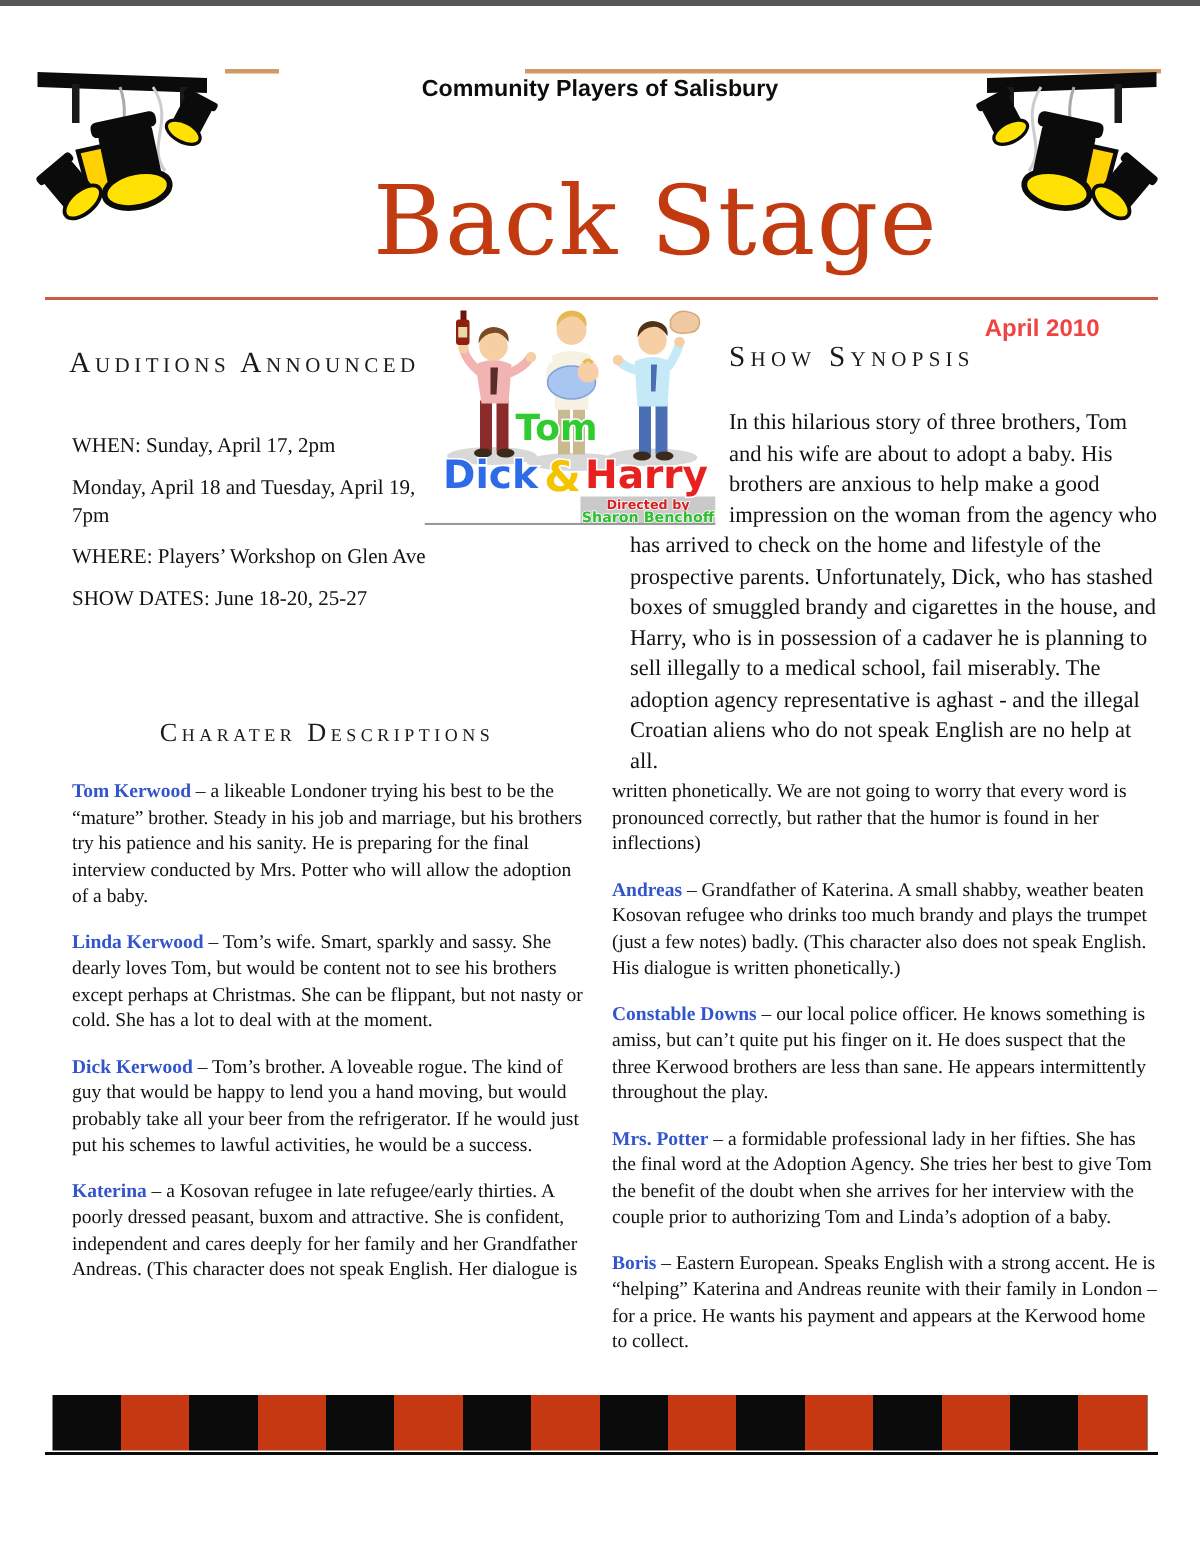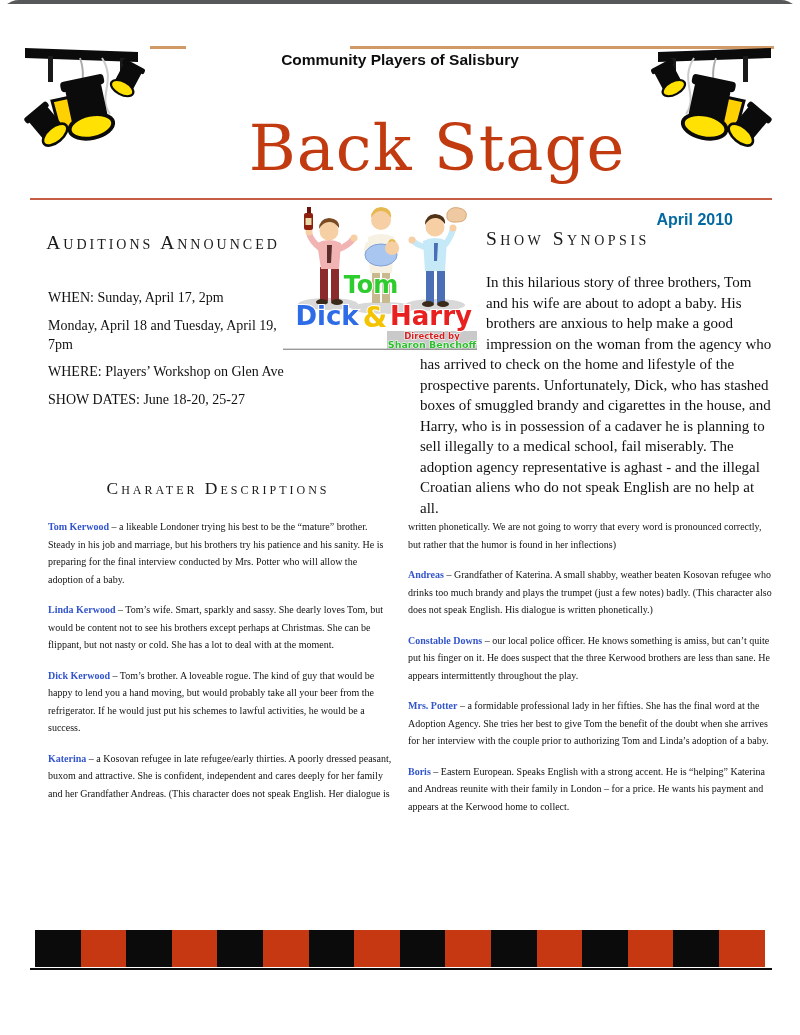--- a/index.html
+++ b/index.html
@@ -1,45 +1,45 @@
 <!DOCTYPE html>
 <html><head>
 <meta charset="utf-8">
 <style>
   html,body{margin:0;padding:0;background:#ffffff;}
   #page{
     position:relative;width:800px;height:1035px;background:#ffffff;overflow:hidden;
-    font-family:"Liberation Serif", serif;color:#111;border-radius:19px;
+    font-family:"Liberation Serif", serif;color:#111;
   }
   .abs{position:absolute;}
   #top-border{left:0;top:0;width:800px;height:4px;background:#57585A;}
   .tan-rule{top:46px;height:3px;background:#D09A66;}
   #tan-rule-a{left:150px;width:36px;}
   #tan-rule-b{left:350px;width:424px;}
   #masthead{left:0;top:51px;width:800px;text-align:center;
     font-family:"Liberation Sans", sans-serif;font-weight:bold;font-size:15.5px;color:#0d0d0d;}
   #newsletter-title{left:0;top:112px;width:800px;text-align:center;
     font-family:"DejaVu Serif", serif;font-weight:normal;font-size:64px;line-height:72px;
     color:#C23A10;letter-spacing:1px;padding-left:37px;}
   #red-rule{left:30px;top:198px;width:742px;height:2px;background:#C65D45;}
   #issue-date{right:67px;top:211px;font-family:"Liberation Sans", sans-serif;
-    font-weight:bold;font-size:16px;color:#0369a1;}
+    font-weight:bold;font-size:16px;color:#ef4444;}
   .section-heading{
     font-family:"Liberation Serif", serif;font-variant:small-caps;
     letter-spacing:3px;color:#1a1a1a;text-align:center;font-weight:400;
   }
   #auditions-heading{left:38px;top:230px;width:250px;font-size:19.5px;line-height:26px;}
   #auditions-body{left:48px;top:288px;width:240px;font-size:14px;line-height:19px;}
   #auditions-body p{margin:0 0 8.5px 0;}
   #characters-heading{left:38px;top:478px;width:360px;font-size:17.5px;}
   #synopsis-block{left:420px;top:200px;width:354px;}
   #poster-spacer{float:left;width:66px;height:144px;}
   #synopsis-heading{text-align:left;font-size:19.5px;margin:28px 0 0 18px;letter-spacing:3.5px;}
   #synopsis-body{font-size:15px;line-height:20.5px;margin:22px 0 0 0;}
-  .char-col{font-size:10px;line-height:17.5px;}
+  .char-col{font-size:13px;line-height:17.5px;}
   #char-col-left{left:48px;top:518px;width:345px;}
   #char-col-right{left:408px;top:518px;width:366px;}
   .char-col p{margin:0 0 13px 0;}
   .cname{color:#3355CC;font-weight:bold;}
   #poster{left:283px;top:205px;width:194px;height:145px;}
   .lights{top:44px;width:178px;height:110px;}
   #lights-left{left:20px;}
   #lights-right{left:598px;}
   #footer-checker{left:35px;top:930px;width:730px;height:37px;
     background:repeating-linear-gradient(to right,

